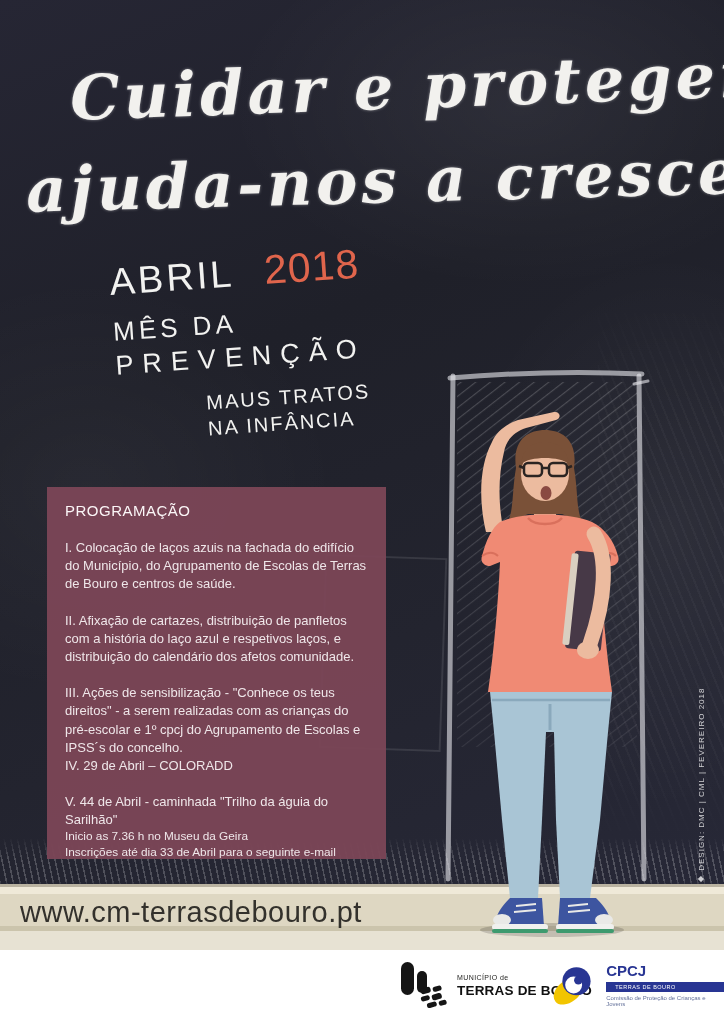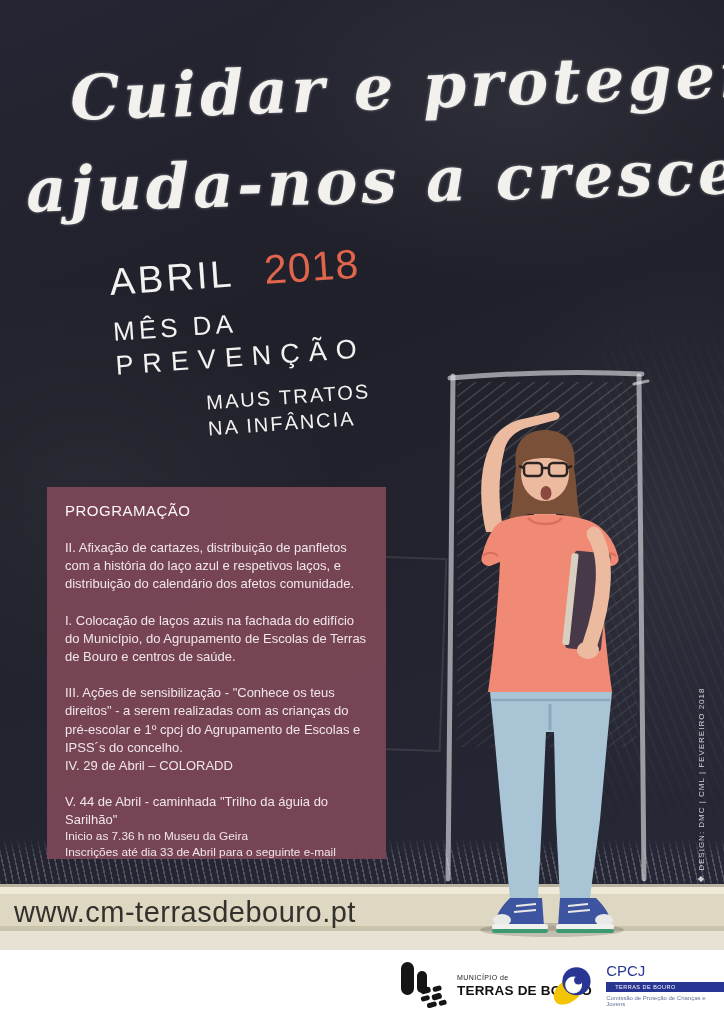--- a/index.html
+++ b/index.html
@@ -69,39 +69,39 @@
   .event-title{margin-top:0 !important;}
   .event-detail{font-size:11.8px !important;line-height:1.3 !important;}
   
   .tray{
     position:absolute;left:0;top:884px;width:724px;height:66px;
     background:linear-gradient(to bottom,
       #b9b2a0 0 3px, #efe9d8 3px 10px, #ded7c2 10px 42px,
       #cbc4ac 42px 47px, #e7e2d3 47px 100%);
   }
   .website{
-    position:absolute;left:14px;top:12px;font-size:29px;color:#33312c;letter-spacing:0.5px;
+    position:absolute;left:20px;top:12px;font-size:29px;color:#33312c;letter-spacing:0.5px;
   }
   
   .girl-svg{position:absolute;left:430px;top:360px;width:290px;height:590px;}
   
   .credit{
     position:absolute;left:692px;top:672px;height:212px;width:18px;
     writing-mode:vertical-rl;transform:rotate(180deg);
     font-size:8px;letter-spacing:1px;color:rgba(255,255,255,0.78);
     display:flex;align-items:center;white-space:nowrap;
   }
   
   .footer{position:absolute;left:0;top:950px;width:724px;height:74px;background:#ffffff;}
   .logo{position:absolute;display:flex;align-items:center;gap:9px;}
   .logo-municipio{left:396px;top:10px;}
   .logo-cpcj{left:552px;top:12px;}
   .muni-small{font-size:7px;letter-spacing:0.4px;color:#1d1d1b;margin-bottom:2px;}
   .muni-name{font-size:13.5px;font-weight:bold;color:#111111;letter-spacing:0.2px;}
-  .cpcj-acronym{font-size:15px;font-weight:normal;color:#283593;line-height:1.1;}
+  .cpcj-acronym{font-size:15px;font-weight:bold;color:#283593;line-height:1.1;}
   .cpcj-badge{display:inline-block;background:#283593;color:#ffffff;font-size:5.5px;
     letter-spacing:0.5px;padding:2px 9px;margin:2px 0 3px 0;}
   .cpcj-sub{font-size:6px;color:#64719a;}
   .tcol{display:flex;flex-direction:column;justify-content:center;}
 </style>
 </head>
 <body>
 
 <div class="poster">
 
@@ -120,22 +120,22 @@
       <span class="year">2018</span>
     </div>
     <div class="sub1">MÊS DA</div>
     <div class="sub2">PREVENÇÃO</div>
     <div class="sub3">MAUS TRATOS</div>
     <div class="sub4">NA INFÂNCIA</div>
   </div>
 
   <div class="program-box">
     <h2 class="program-heading">PROGRAMAÇÃO</h2>
+    <p class="para">I. Colocação de laços azuis na fachada do edifício do Município, do Agrupamento de Escolas de Terras de Bouro e centros de saúde.</p>
     <p class="para">II. Afixação de cartazes, distribuição de panfletos com a história do laço azul e respetivos laços, e distribuição do calendário dos afetos comunidade.</p>
-    <p class="para">I. Colocação de laços azuis na fachada do edifício do Município, do Agrupamento de Escolas de Terras de Bouro e centros de saúde.</p>
     <p class="tight">III. Ações de sensibilização - "Conhece os teus direitos" - a serem realizadas com as crianças do pré-escolar e 1º cpcj do Agrupamento de Escolas e IPSS´s do concelho.</p>
     <p class="after-tight">IV. 29 de Abril – COLORADD</p>
     <p class="event-title tight">V. 44 de Abril - caminhada "Trilho da águia do Sarilhão"</p>
     <p class="event-detail tight">Inicio as 7.36 h no Museu da Geira</p>
     <p class="event-detail">Inscrições até dia 33 de Abril para o seguinte e-mail cpcj@cm-terras-debouro.pt com a indicação do nome, data de nascimento e nº do cartão de cidadão.</p>
   </div>
 
   <div class="tray">
     <span class="website">www.cm-terrasdebouro.pt</span>
   </div>

